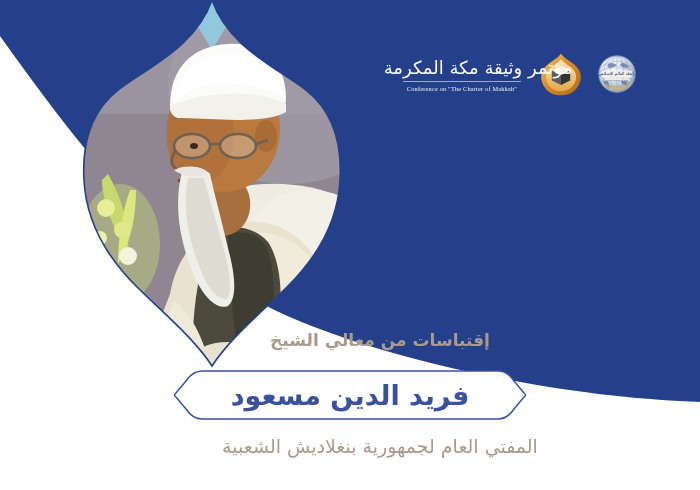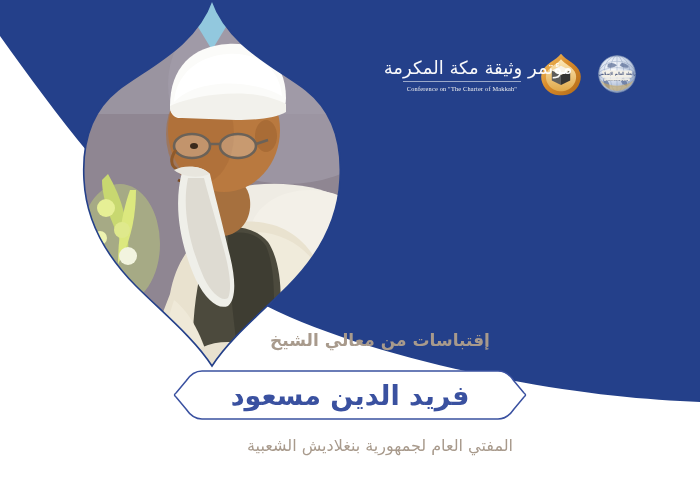--- a/index.html
+++ b/index.html
@@ -122,21 +122,21 @@
     letter-spacing: 0px;
   }
   #speaker-title {
     position: absolute;
     left: 130px;
     top: 434px;
     width: 500px;
     text-align: center;
     direction: rtl;
     color: #a89a8c;
-    font-size: 16px;
+    font-size: 19px;
     line-height: 24px;
     font-weight: 500;
   }
 </style>
 </head>
 <body>
 
 <div id="poster">
 
   <svg id="bg-svg" viewBox="0 0 700 490">

